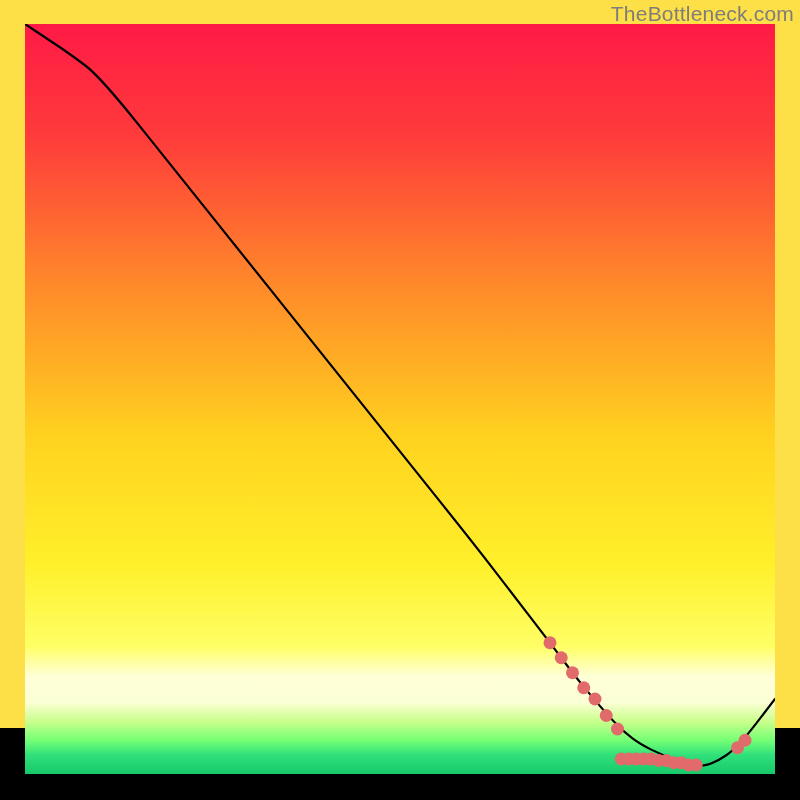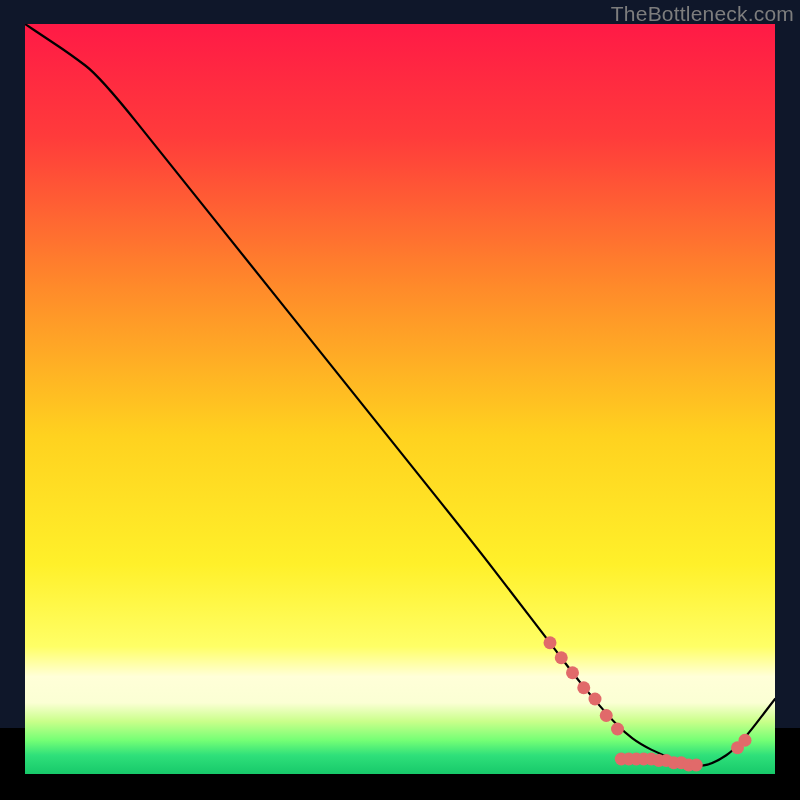--- a/index.html
+++ b/index.html
@@ -8,21 +8,21 @@
     background: #000;
     width: 800px;
     height: 800px;
     overflow: hidden;
     font-family: Arial, Helvetica, sans-serif;
   }
   .wrap {
     position: relative;
     width: 800px;
     height: 728px;
-    background: #0f172a;
+    background: #fde047;
   }
   .watermark {
     position: absolute;
     top: 2px;
     right: 6px;
     color: #7d7d7d;
     font-size: 21px;
     letter-spacing: 0.2px;
     font-weight: 400;
   }

